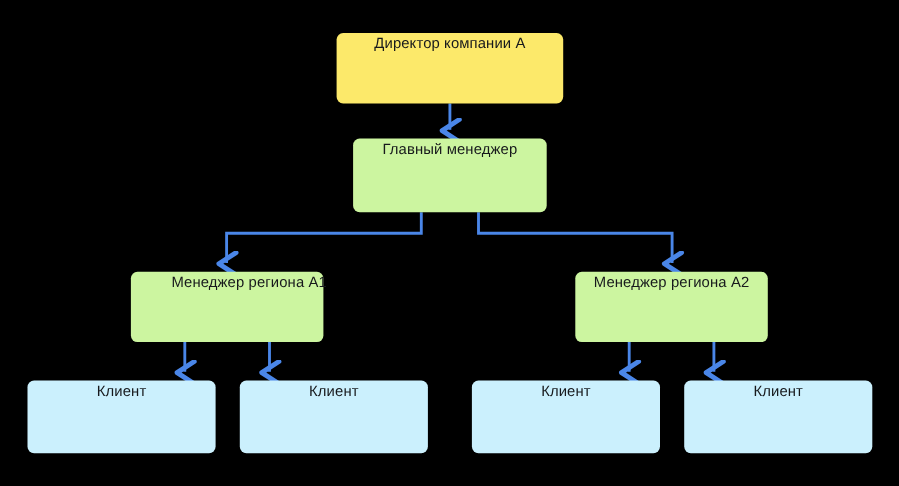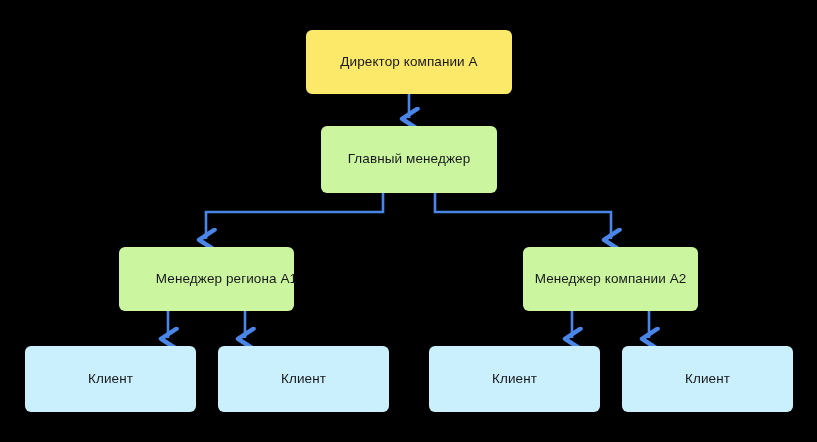--- a/index.html
+++ b/index.html
@@ -13,21 +13,20 @@
     height: 442px;
     background: #000000;
     overflow: hidden;
     font-family: "Liberation Sans", "DejaVu Sans", sans-serif;
   }
   .node {
     position: absolute;
     box-sizing: border-box;
     border-radius: 6px;
     display: flex;
-    align-items: center;
     justify-content: center;
     text-align: center;
     color: #17191c;
     font-size: 13.5px;
     font-weight: 400;
     letter-spacing: 0.1px;
     line-height: 1.2;
     padding: 2px 8px;
   }
   .node-label {
@@ -77,21 +76,21 @@
 
   <div class="node" style="left: 321px; top: 126px; width: 176px; height: 67px; background: rgb(204, 245, 160);">
     <span class="node-label">Главный менеджер</span>
   </div>
 
   <div class="node" style="left: 119px; top: 247px; width: 175px; height: 64px; background: rgb(204, 245, 160); padding-left: 48px;">
     <span class="node-label">Менеджер региона А1</span>
   </div>
 
   <div class="node" style="left: 523px; top: 247px; width: 175px; height: 64px; background: rgb(204, 245, 160);">
-    <span class="node-label">Менеджер компании А2</span>
+    <span class="node-label">Менеджер региона А2</span>
   </div>
 
   <div class="node" style="left: 25px; top: 346px; width: 171px; height: 66px; background: rgb(203, 240, 253);">
     <span class="node-label">Клиент</span>
   </div>
 
   <div class="node" style="left: 218px; top: 346px; width: 171px; height: 66px; background: rgb(203, 240, 253);">
     <span class="node-label">Клиент</span>
   </div>
 

